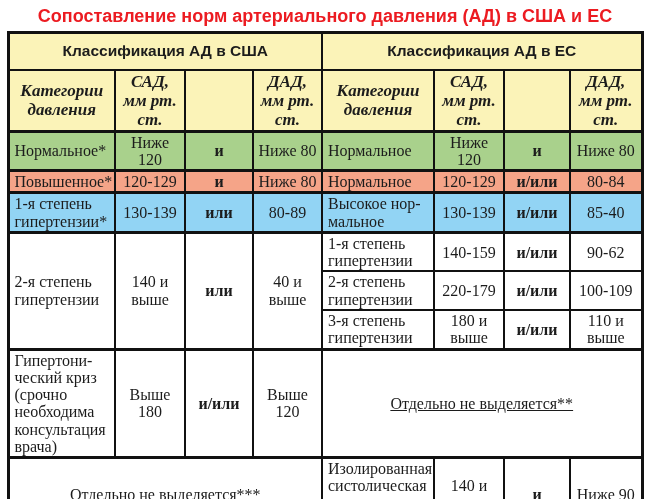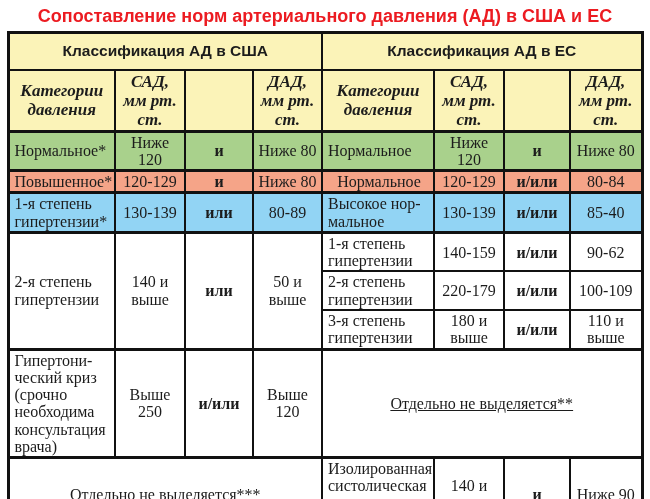--- a/index.html
+++ b/index.html
@@ -21,21 +21,21 @@
   }
   tr.section-row th{
     background:var(--header_yellow,#fbf3b8);
     font-family:"Liberation Sans",sans-serif;font-weight:bold;font-size:15.5px;
   }
   tr.colhead-row th{
     background:var(--header_yellow,#fbf3b8);
     font-weight:bold;font-size:17px;line-height:1.12;font-style:italic;
   }
   tr.green td{background:var(--row_green,#a9d18c);}
-  tr.salmon td{background:var(--row_salmon,#f5a488);text-align:center;}
+  tr.salmon td{background:var(--row_salmon,#f5a488);}
   tr.blue td{background:var(--row_blue,#92d4f4);}
   td.cat{text-align:left;padding-left:5px;}
   td.conn{font-weight:bold;}
   tr.thick-top td,tr.thick-top th{border-top:3px solid var(--border_black,#111);}
   .eu-start{border-left:3px solid var(--border_black,#111);}
   td.merged{text-align:center;text-decoration:underline;}
   .footnotes{
     margin:4px 7px 0 7px;
     font-family:"Liberation Serif",serif;font-style:italic;
     font-size:12.4px;line-height:1.12;text-align:justify;color:#111;
@@ -107,21 +107,21 @@
         <td class="cat eu-start">Высокое нор-мальное</td>
         <td>130-139</td>
         <td class="conn">и/или</td>
         <td>85-40</td>
       </tr>
 
       <tr class="thick-top" style="height:30px">
         <td class="cat" rowspan="3">2-я степень гипертензии</td>
         <td rowspan="3">140 и выше</td>
         <td class="conn" rowspan="3">или</td>
-        <td rowspan="3">50 и выше</td>
+        <td rowspan="3">40 и выше</td>
         <td class="cat eu-start">1-я степень гипертензии</td>
         <td>140-159</td>
         <td class="conn">и/или</td>
         <td>90-62</td>
       </tr>
 
       <tr style="height:31px">
         <td class="cat eu-start">2-я степень гипертензии</td>
         <td>220-179</td>
         <td class="conn">и/или</td>
@@ -130,21 +130,21 @@
 
       <tr style="height:30px">
         <td class="cat eu-start">3-я степень гипертензии</td>
         <td>180 и выше</td>
         <td class="conn">и/или</td>
         <td>110 и выше</td>
       </tr>
 
       <tr class="thick-top" style="height:85px">
         <td class="cat">Гипертони-ческий криз (срочно необходима консультация врача)</td>
-        <td>Выше 250</td>
+        <td>Выше 180</td>
         <td class="conn">и/или</td>
         <td>Выше 120</td>
         <td colspan="4" class="merged eu-start">Отдельно не выделяется**</td>
       </tr>
 
       <tr class="thick-top" style="height:59px">
         <td colspan="4" class="merged">Отдельно не выделяется***</td>
         <td class="cat eu-start">Изолированная систолическая гипертония (ИСГ)</td>
         <td>140 и выше</td>
         <td class="conn">и</td>

